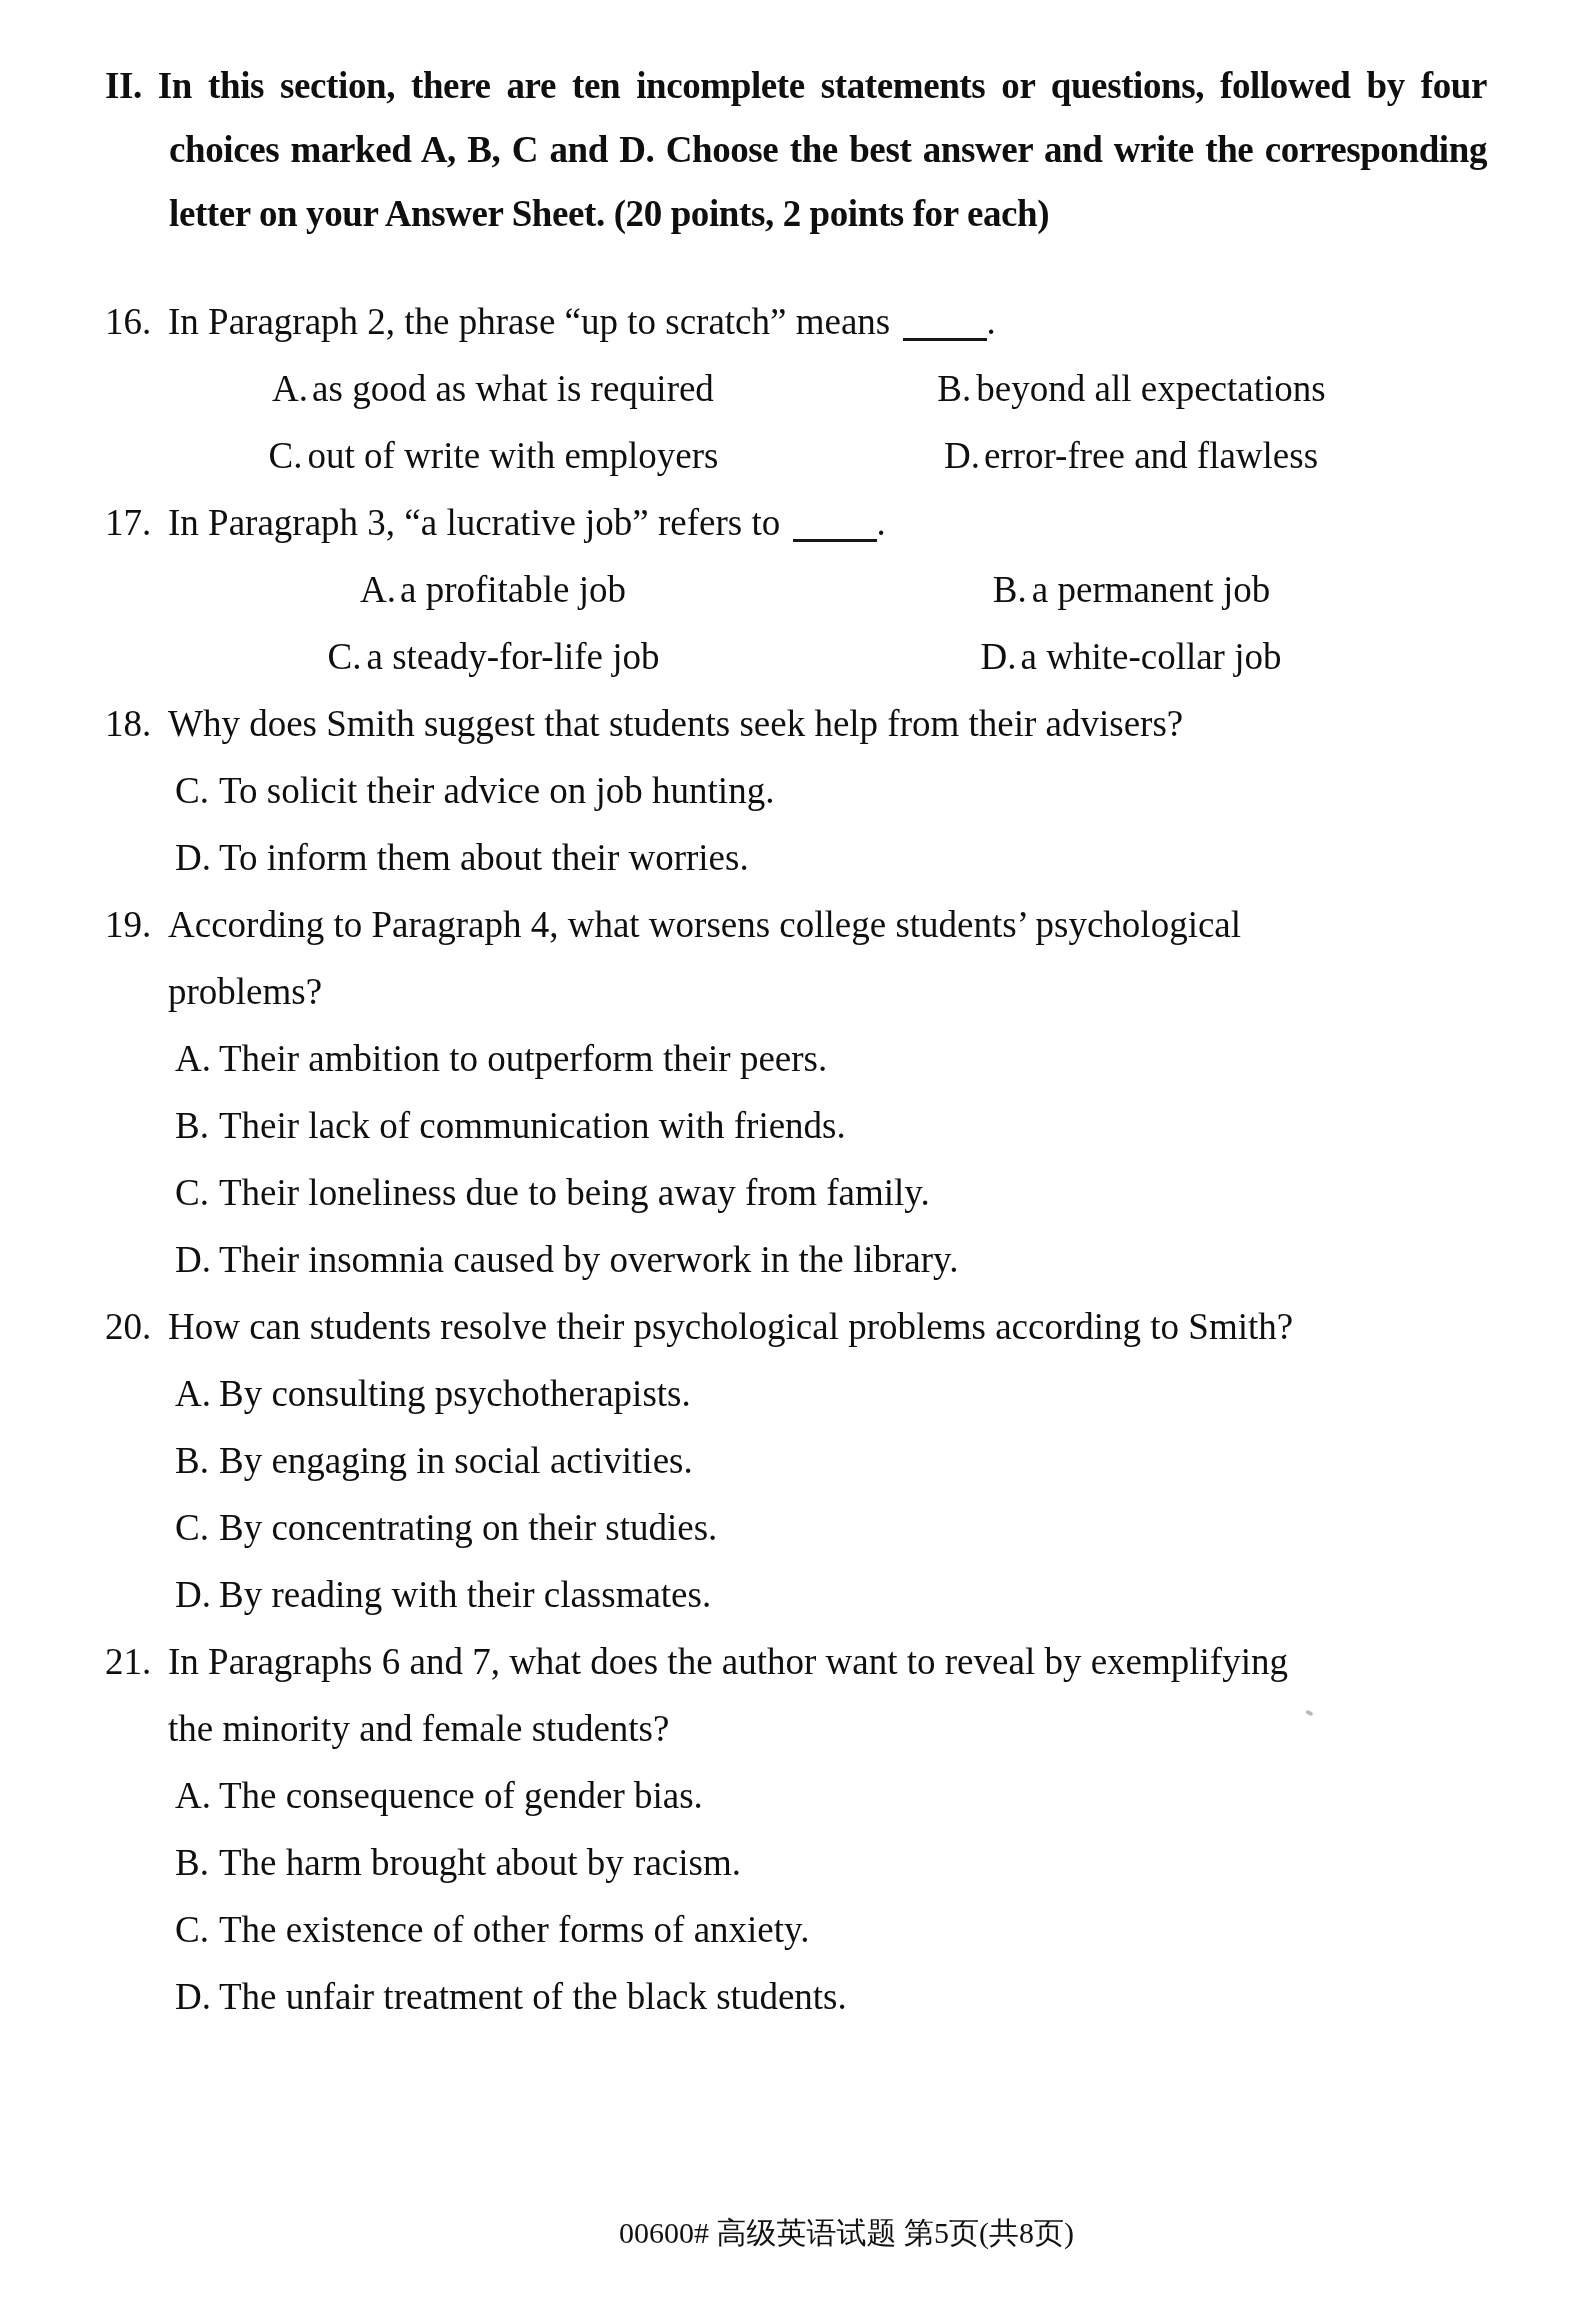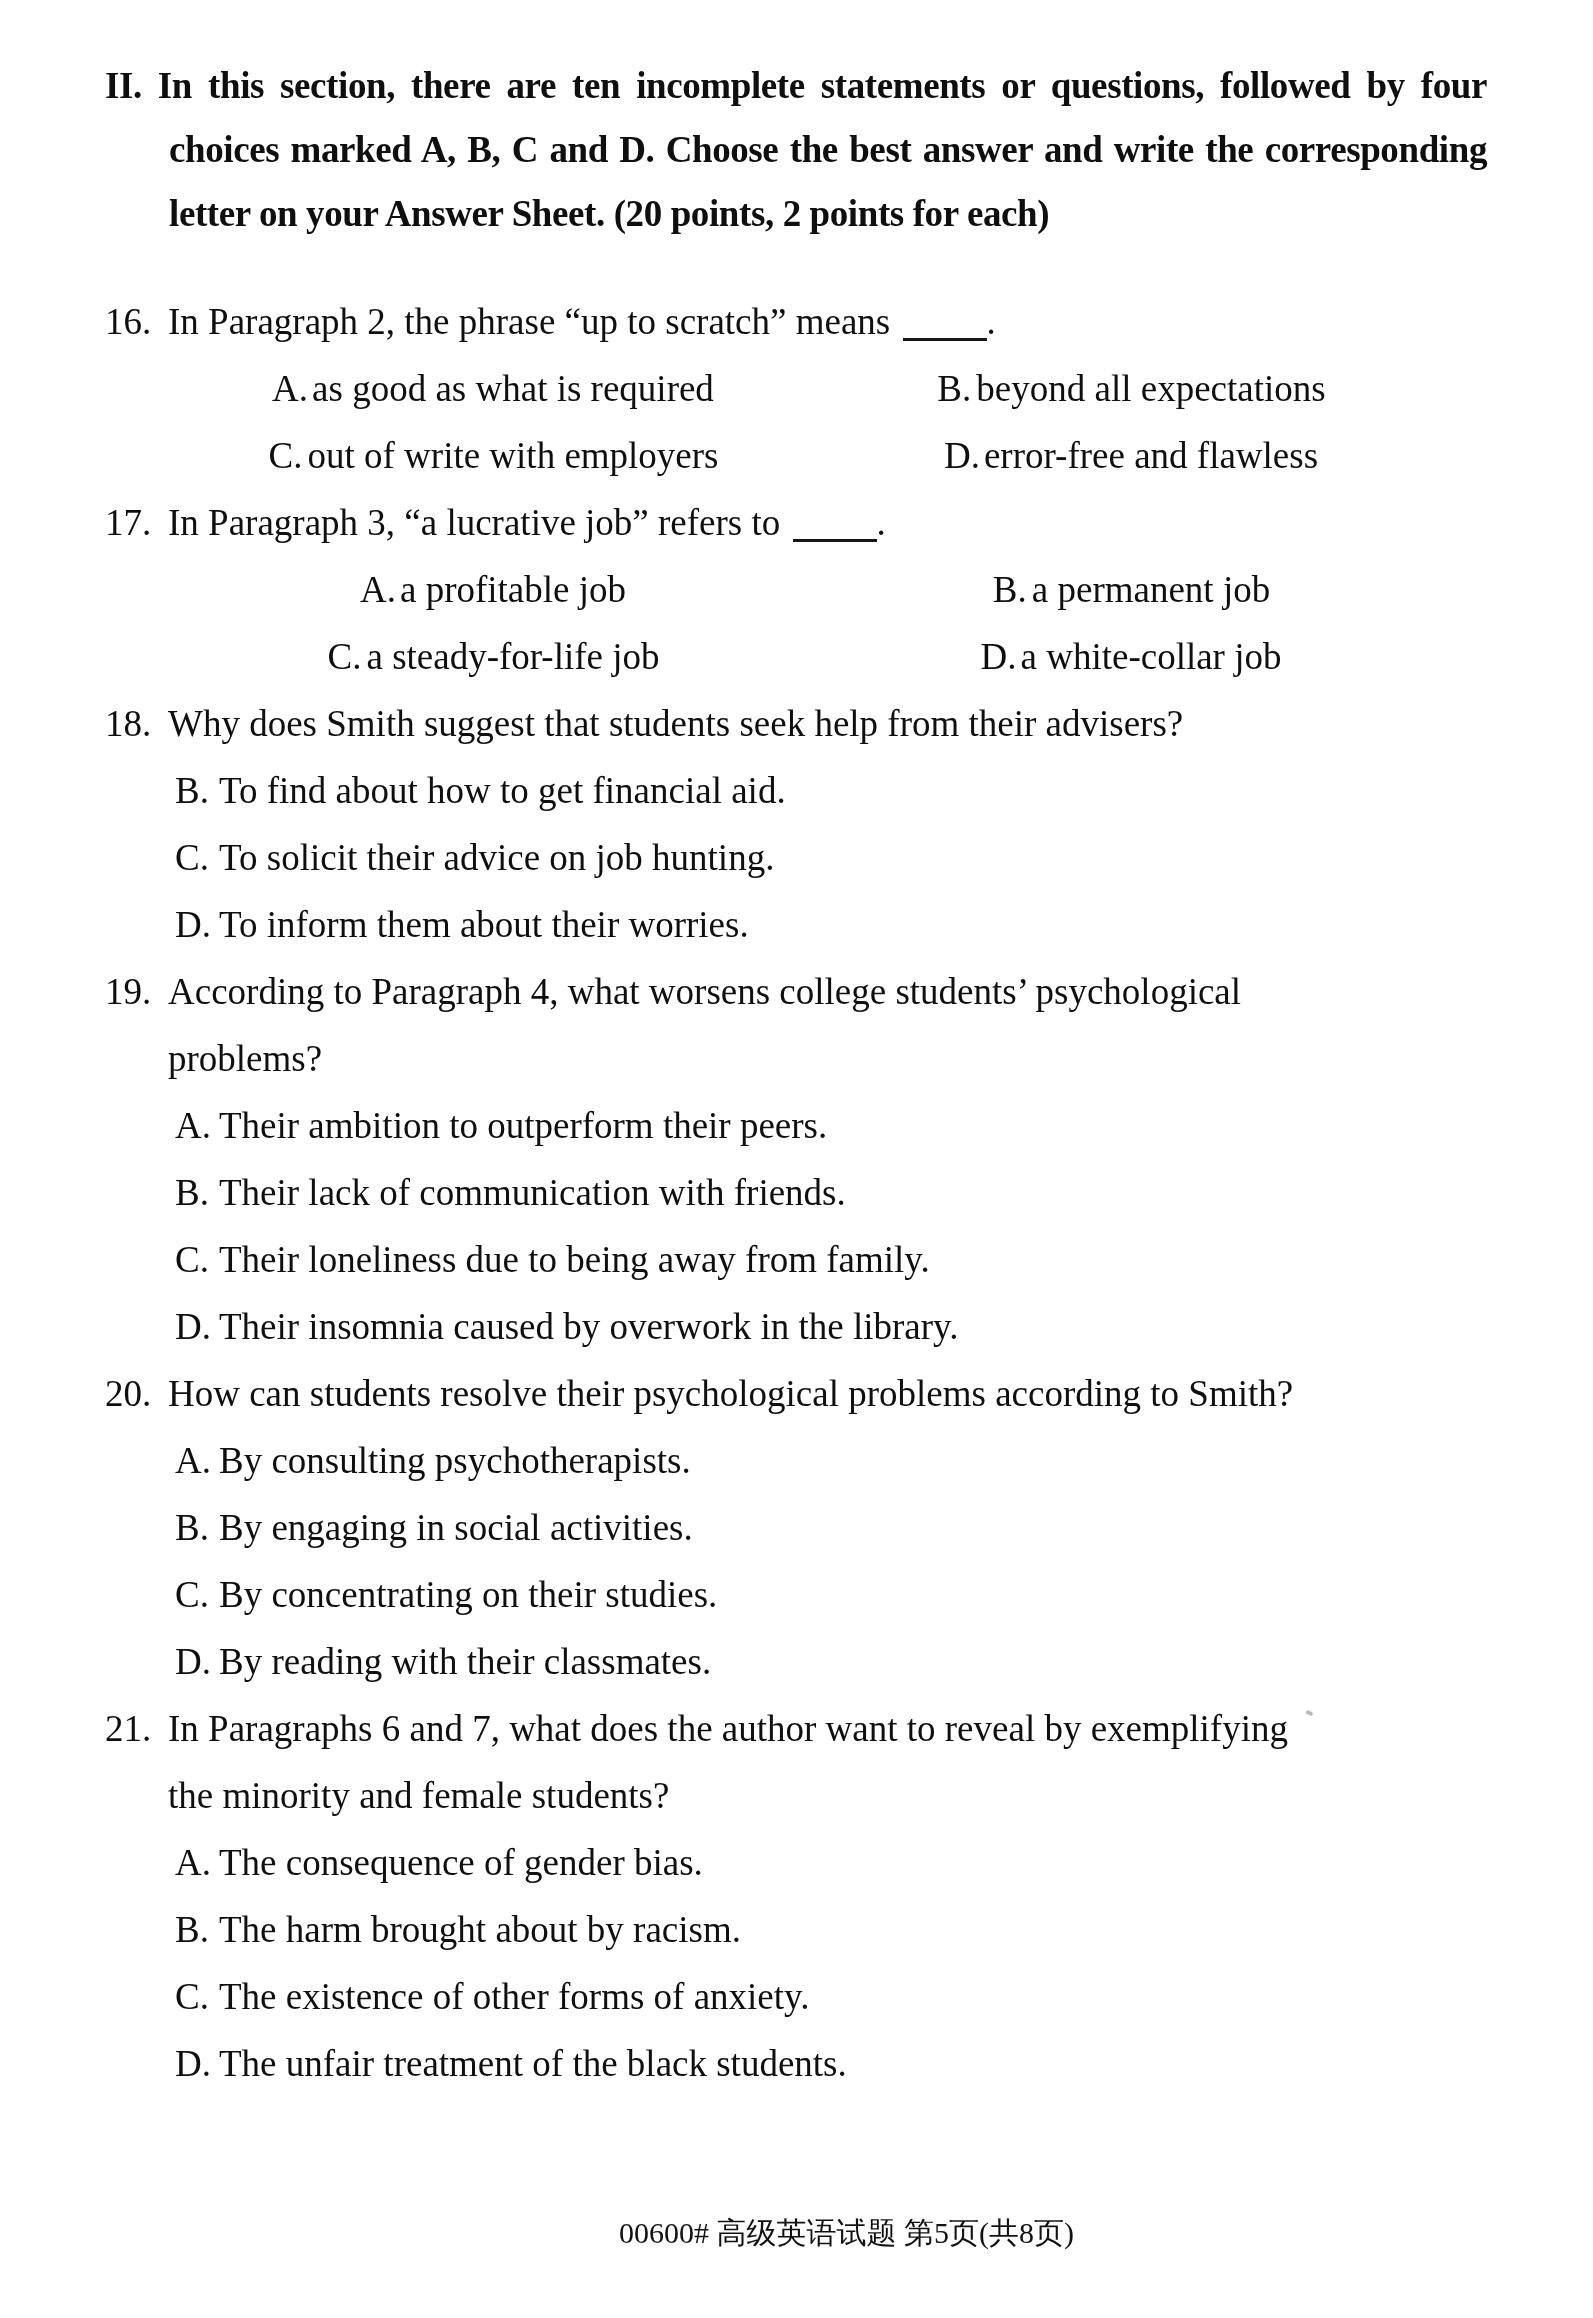--- a/index.html
+++ b/index.html
@@ -149,21 +149,20 @@
       <div><span class="opt-label">B.</span><span>a permanent job</span></div>
     </div>
     <div class="row opts2">
       <div><span class="opt-label">C.</span><span>a steady-for-life job</span></div>
       <div><span class="opt-label">D.</span><span>a white-collar job</span></div>
     </div>
 
     <div class="row q-line">
       <span class="q-num">18.</span><span>Why does Smith suggest that students seek help from their advisers?</span>
     </div>
-    <div class="row opt1"><span class="opt-label">B.</span><span>To find about how to get financial aid.</span></div>
     <div class="row opt1"><span class="opt-label">C.</span><span>To solicit their advice on job hunting.</span></div>
     <div class="row opt1"><span class="opt-label">D.</span><span>To inform them about their worries.</span></div>
 
     <div class="row q-line">
       <span class="q-num">19.</span><span>According to Paragraph 4, what worsens college students’ psychological</span>
     </div>
     <div class="row q-cont">problems?</div>
     <div class="row opt1"><span class="opt-label">A.</span><span>Their ambition to outperform their peers.</span></div>
     <div class="row opt1"><span class="opt-label">B.</span><span>Their lack of communication with friends.</span></div>
     <div class="row opt1"><span class="opt-label">C.</span><span>Their loneliness due to being away from family.</span></div>

